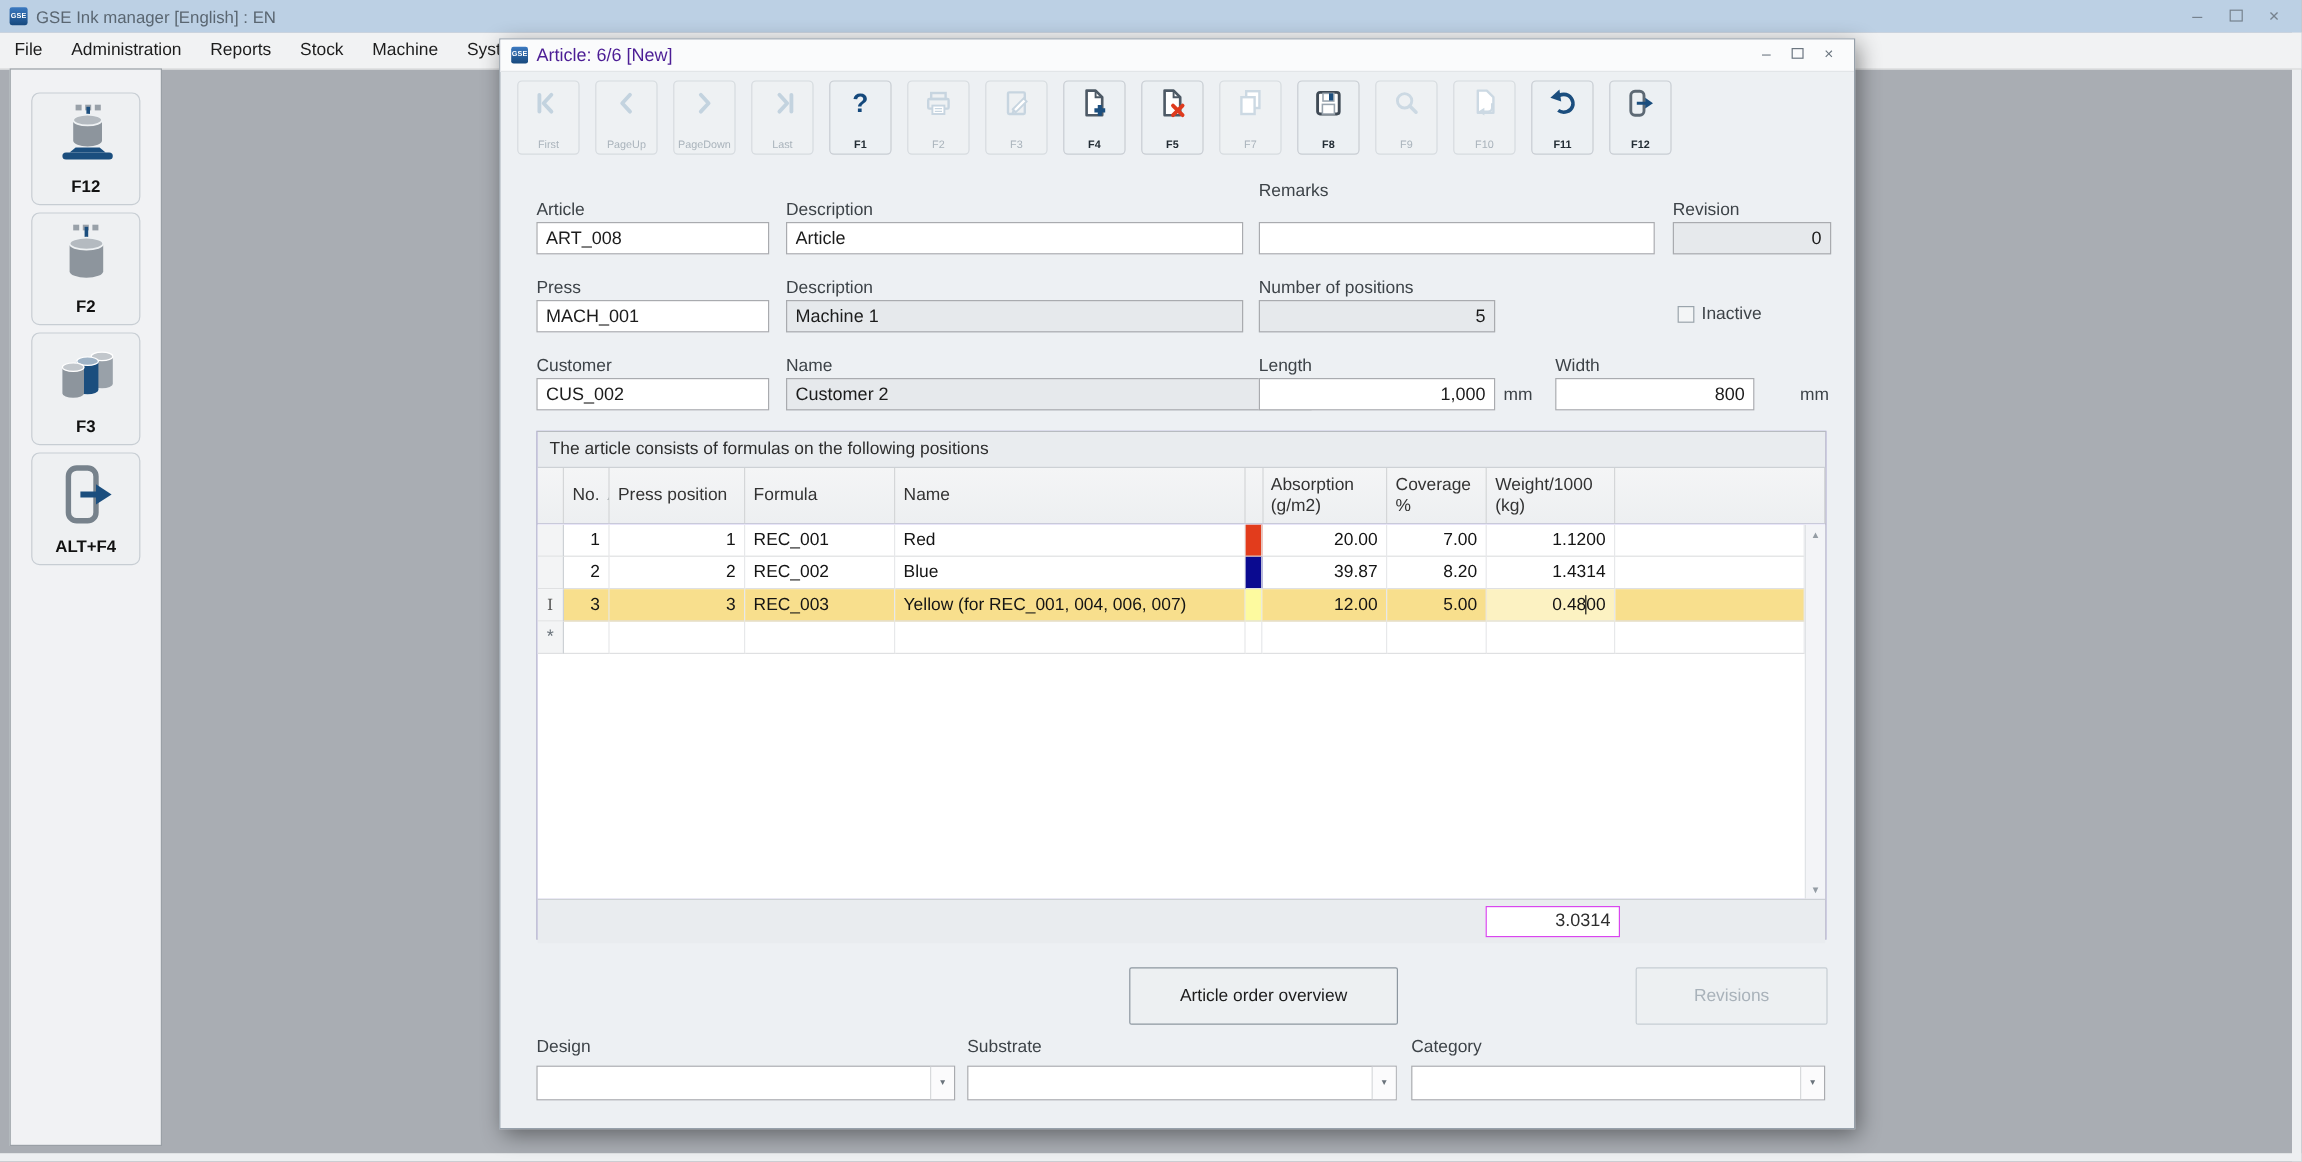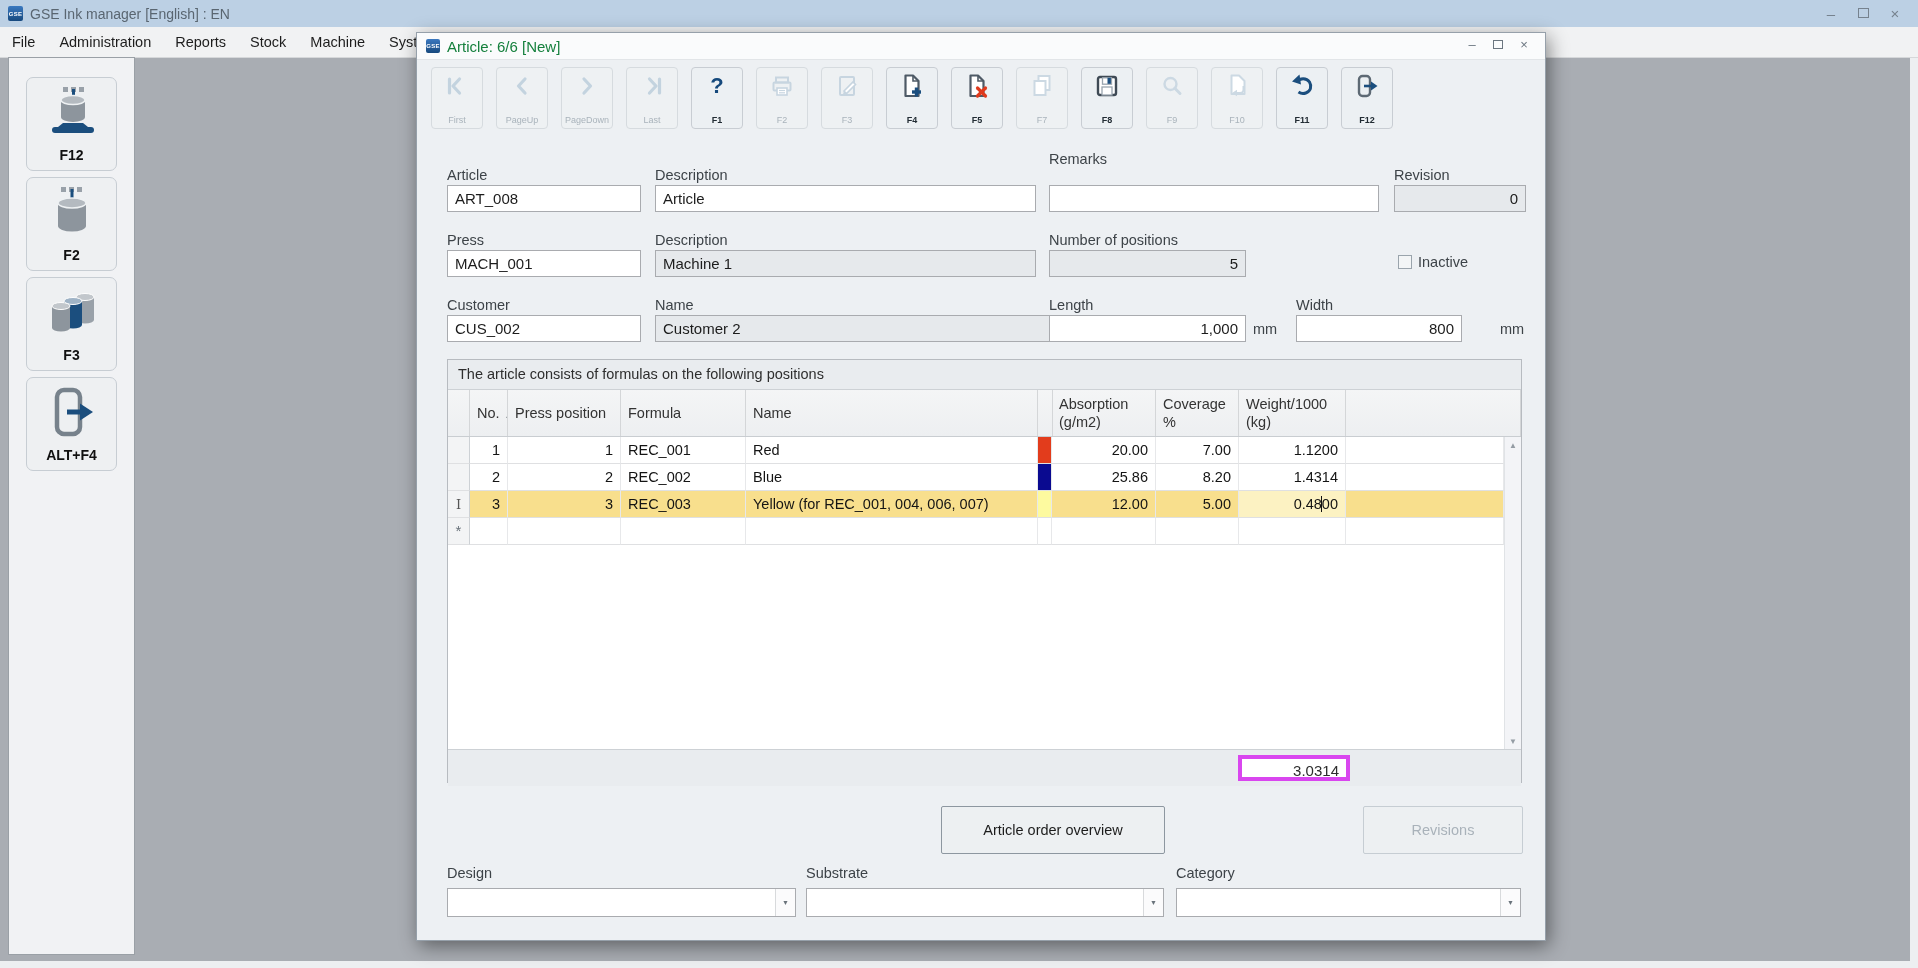--- a/index.html
+++ b/index.html
@@ -26,21 +26,21 @@
   .side-btn{position:absolute;left:17px;width:91px;height:94px;background:#eef0f2;border:1px solid #c7cdd3;border-radius:7px;
             display:flex;flex-direction:column;align-items:center;justify-content:flex-end;padding-bottom:7px;box-sizing:border-box}
   .side-btn svg{position:absolute;top:9px;left:50%;transform:translateX(-50%)}
   .side-lab{font-size:14px;font-weight:bold;color:#111}
 
   
   .dialog{left:416px;top:32px;width:1130px;height:909px;background:#edf0f3;border:1px solid #96a0aa;
           box-shadow:3px 5px 18px rgba(0,0,0,.45);z-index:10;box-sizing:border-box}
   .dlg-title{left:0;top:0;width:100%;height:26px;background:#fafbfc;border-bottom:1px solid #e2e5e8;display:flex;align-items:center}
   .dlg-title .gse-badge{width:14px;height:14px;margin:0 7px 0 9px}
-  .dlg-title-text{font-size:15px;color:#15803d}
+  .dlg-title-text{font-size:15px;color:#4c1d95}
   .dlg-ctl{position:absolute;top:4px;width:22px;height:15px;display:flex;align-items:center;justify-content:center;color:#6b7680;font-size:13px}
   .box-glyph2{display:inline-block;width:8px;height:7px;border:1px solid #6b7680}
 
   
   .tb-btn{position:absolute;top:34px;width:52px;height:62px;background:#ecf0f3;border:1px solid #c8cdd3;border-radius:4px;box-sizing:border-box;text-align:center}
   .tb-btn.dis{background:#eef1f3;border-color:#d6dbdf}
   .tb-ico{margin-top:5px}
   .tb-lab{position:absolute;bottom:3px;width:100%;font-size:9px;font-weight:bold;color:#222c34}
   .tb-btn.dis .tb-lab{color:#a9b3bb;font-weight:normal}
 
@@ -71,21 +71,21 @@
   .td.swatch{padding:0}
   .row-selected .td{background:#f8df8d}
   .row-selected .td.sel-cell{background:#f3f4f5}
   .editcell{position:relative;background:#fcf2c2 !important}
   .caret{position:absolute;right:23px;top:5px;width:1px;height:16px;background:#111}
   .editmark{font-family:"DejaVu Serif",serif;font-size:13px;color:#555}
   .newmark{font-size:15px;color:#6a737b}
   .vscroll{position:absolute;right:0;top:0;width:17px;height:312px;background:#f3f4f7;border-left:1px solid #e0e3e6;box-sizing:border-box}
   .varrow{position:absolute;left:0;width:16px;height:16px;display:flex;align-items:center;justify-content:center;font-size:8px;color:#949ca4}
   .gb-sum{position:relative;height:37px;background:#e9ecef;border-top:1px solid #cdd1d5;box-sizing:border-box}
-  .totalbox{position:absolute;left:790px;top:5px;width:112px;height:26px;background:#fff;border:4px solid #d946ef;
+  .totalbox{position:absolute;left:790px;top:5px;width:112px;height:26px;background:#fff;border:1px solid #d946ef;
             font-size:15px;line-height:24px;text-align:right;padding:0 7px;box-sizing:border-box}
 
   
   .act-btn{position:absolute;top:773px;height:46px;background:#edf0f2;border:1px solid #8d97a0;border-radius:2px;
            font-size:14.5px;color:#1c1c1c;display:flex;align-items:center;justify-content:center}
   .act-btn.dis{border-color:#c6cdd3;color:#a9b2ba}
   .combo{position:absolute;top:855px;height:29px;background:#fff;border:1px solid #a9abaf;box-sizing:border-box}
   .combo-val{position:absolute;left:7px;top:0;line-height:27px;font-size:15px;color:#1c1c1c}
   .combo-arrow{position:absolute;right:0;top:0;width:19px;height:100%;border-left:1px solid #d8dadc;
                display:flex;align-items:center;justify-content:center;font-size:7px;color:#6a737b;background:#fbfbfc}
@@ -366,21 +366,21 @@
         <div class="td num">1.1200</div>
         <div class="td"></div>
       </div>
       <div class="gridcols trow">
         <div class="td sel-cell"></div>
         <div class="td num">2</div>
         <div class="td num">2</div>
         <div class="td">REC_002</div>
         <div class="td">Blue</div>
         <div class="td swatch" style="background-color: rgb(10, 10, 144);"></div>
-        <div class="td num">25.86</div>
+        <div class="td num">39.87</div>
         <div class="td num">8.20</div>
         <div class="td num">1.4314</div>
         <div class="td"></div>
       </div>
       <div class="gridcols trow row-selected">
         <div class="td sel-cell"><span class="editmark">I</span></div>
         <div class="td num">3</div>
         <div class="td num">3</div>
         <div class="td">REC_003</div>
         <div class="td">Yellow (for REC_001, 004, 006, 007)</div>

